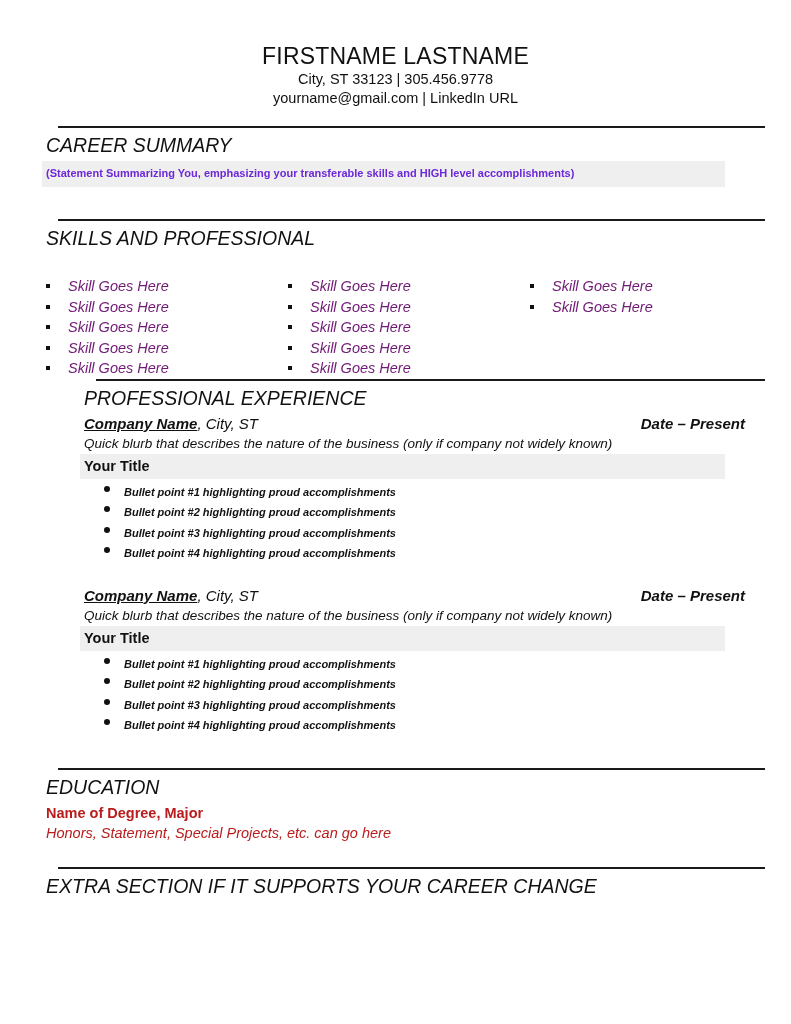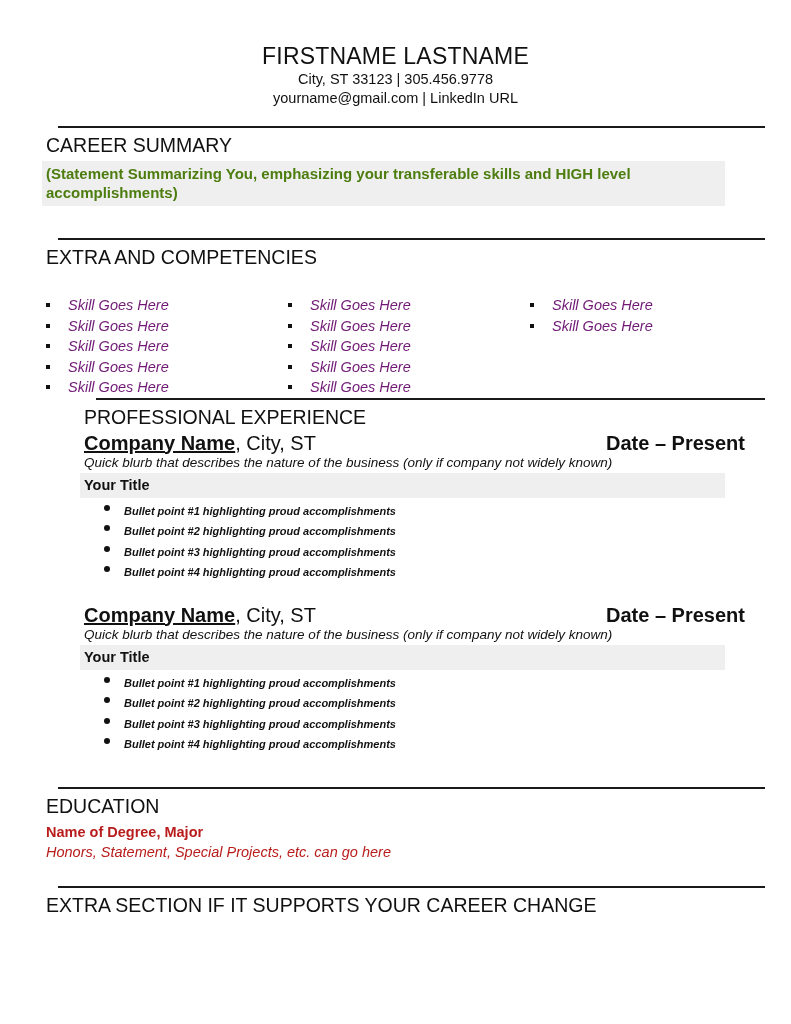--- a/index.html
+++ b/index.html
@@ -45,35 +45,36 @@
     margin-left: 58px;
     margin-right: 26px;
   }
   .sec-head {
     font-size: 19.5px;
     line-height: 24px;
     margin-left: 46px;
     margin-top: 5px;
     color: #111;
     white-space: nowrap;
+    font-style: italic;
   }
 
   
   .band {
     background: #efefef;
     margin-left: 42px;
     margin-right: 66px;
     padding: 3px 4px 4px 4px;
     box-sizing: border-box;
   }
   .summary-text {
-    font-size: 15px;
+    font-size: 11px;
     font-weight: bold;
     line-height: 19px;
-    color: #4d7c0f;
+    color: #6d28d9;
   }
 
   
   .skills-wrap {
     display: flex;
     margin-top: 26px;
     margin-left: 46px;
     margin-right: 26px;
   }
   .skills-col {
@@ -99,22 +100,23 @@
     margin-right: 18px;
   }
 
   
   .job { margin-top: 2px; }
   .job-row {
     display: flex;
     align-items: flex-start;
     margin-left: 46px;
     margin-right: 46px;
-    font-size: 20px;
+    font-size: 15px;
     line-height: 20px;
+    font-style: italic;
   }
   .company {
     font-weight: bold;
     text-decoration: underline;
     color: #111;
   }
   .loc { color: #111; }
   .job-date {
     margin-left: auto;
     font-weight: bold;
@@ -194,21 +196,21 @@
   <div style="margin-top:18px;">
     <div class="rule"></div>
     <div class="sec-head">CAREER SUMMARY</div>
     <div class="band" style="margin-top:4px;">
       <div class="summary-text">(Statement Summarizing You, emphasizing your transferable skills and HIGH level accomplishments)</div>
     </div>
   </div>
 
   <div style="margin-top:32px;">
     <div class="rule"></div>
-    <div class="sec-head">EXTRA AND COMPETENCIES</div>
+    <div class="sec-head">SKILLS AND PROFESSIONAL</div>
     <div class="skills-wrap">
 
       <div class="skills-col">
         <div class="skill-item">
             <span class="sq-bullet"></span>
             <span>Skill Goes Here</span>
           </div>
         <div class="skill-item">
             <span class="sq-bullet"></span>
             <span>Skill Goes Here</span>

